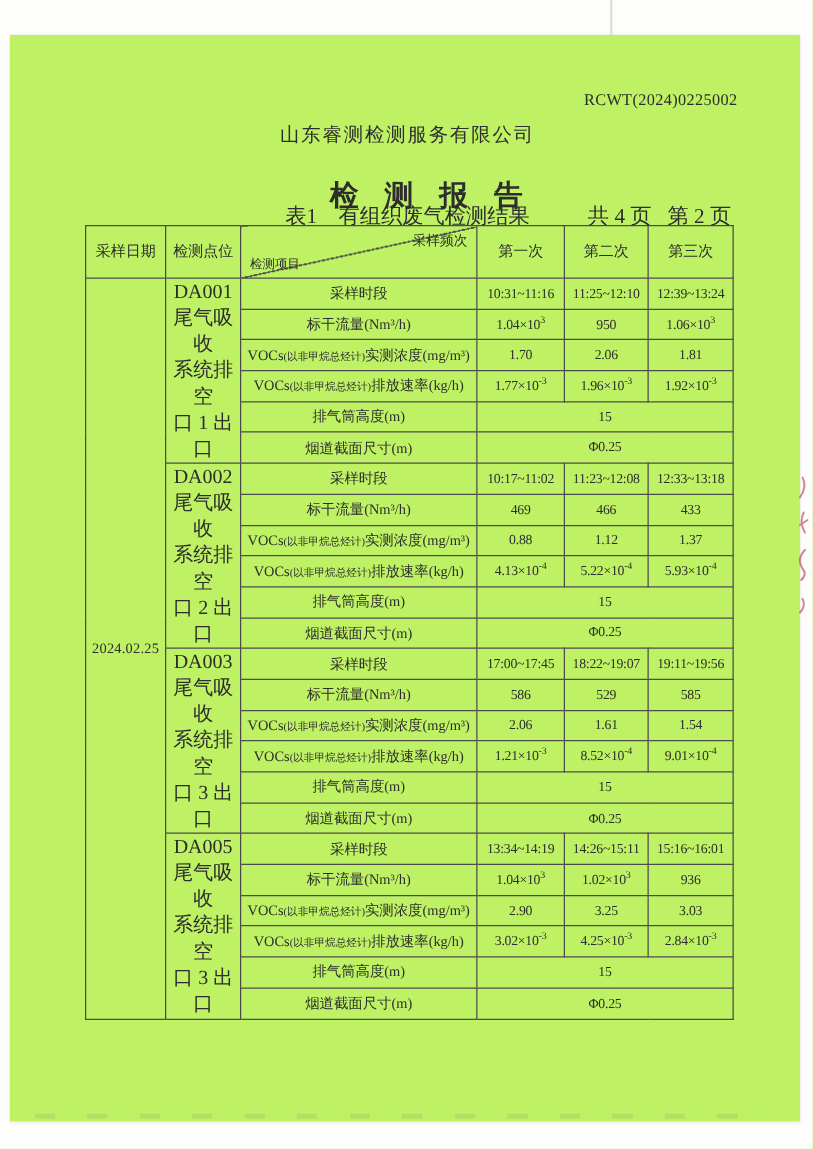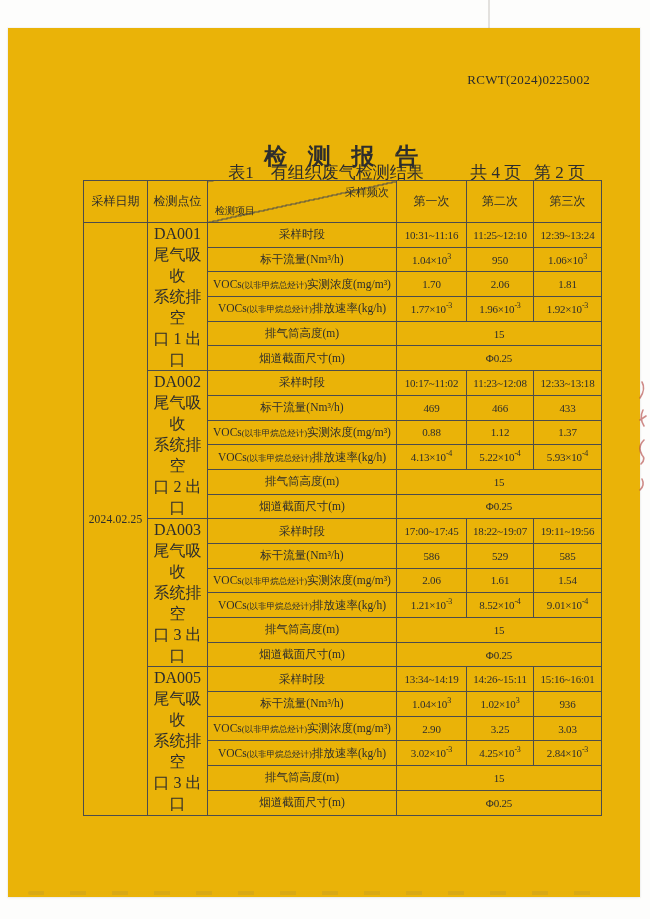--- a/index.html
+++ b/index.html
@@ -8,38 +8,38 @@
     width: 650px; height: 919px;
     background: #fdfdfc;
     font-family: "Liberation Serif", "DejaVu Serif", serif;
     color: #2d2d2d;
   }
   .scan { position: relative; width: 650px; height: 919px; overflow: hidden; background: #fdfdfc; }
   .artifact-line { position: absolute; left: 488px; top: 0; width: 2px; height: 29px; background: rgba(205,203,196,.55); }
   .artifact-line2 { position: absolute; left: 38px; top: 840px; width: 2px; height: 57px; background: rgba(215,213,206,.45); }
   .paper {
     position: absolute; left: 8px; top: 28px; width: 632px; height: 869px;
-    background: #eab308;
+    background: #bef264;
     box-shadow: 0 1px 3px rgba(0,0,0,.06), 0 0 0 1px rgba(0,0,0,.025);
   }
   .paper-bottom-smudge {
     position: absolute; left: 20px; bottom: 2px; width: 585px; height: 4px;
     background: repeating-linear-gradient(90deg, rgba(110,108,100,.20) 0 16px, rgba(110,108,100,.02) 16px 42px);
     border-radius: 2px; opacity: .7;
   }
   .content { position: absolute; left: 59px; top: 0; width: 518px; height: 100%; }
   .report-no { position: absolute; top: 44px; right: -5px; font-size: 13px; letter-spacing: .3px; }
   .company { position: absolute; top: 70px; left: 0; width: 100%; text-align: center; font-size: 15.5px; letter-spacing: 1.5px; }
   .title { position: absolute; top: 97px; left: 0; width: 100%; text-align: center; font-size: 23px; font-weight: 700; word-spacing: 11px; letter-spacing: 2px; margin: 16px; }
   .caption-row { position: absolute; top: 133px; left: 0; width: 100%; height: 19px; font-size: 17px; }
   .caption { position: absolute; left: 0; width: 100%; text-align: center; }
   .page-info { position: absolute; right: 0; top: 0; white-space: pre; }
 
   table.results {
-    position: absolute; top: 152px; left: 16px; width: 518px;
+    position: absolute; top: 152px; left: 1px; width: 518px;
     border-collapse: collapse; table-layout: fixed; font-size: 12px; font-family: Liberation Serif, serif;
   }
   .results th, .results td {
     border: 1px solid #4c4c4c; padding: 0 1px;
     text-align: center; vertical-align: middle; font-weight: normal;
     overflow: hidden;
   }
   .results thead tr { height: 42px; }
   .results tbody tr { height: 24.7px; }
   .results th { font-size: 12px; }
@@ -64,20 +64,21 @@
 <body>
 
 <div class="scan">
   <div class="artifact-line"></div>
   <div class="artifact-line2"></div>
 
   <div class="paper">
     <div class="content">
 
       <div class="report-no">RCWT(2024)0225002</div>
+      <div class="company">山东睿测检测服务有限公司</div>
       <h1 class="title">检 测 报 告</h1>
 
       <div class="caption-row">
         <span class="caption">表1　有组织废气检测结果</span>
         <span class="page-info">共 4 页   第 2 页</span>
       </div>
 
       <table class="results">
         <colgroup>
           <col style="width:64px">

